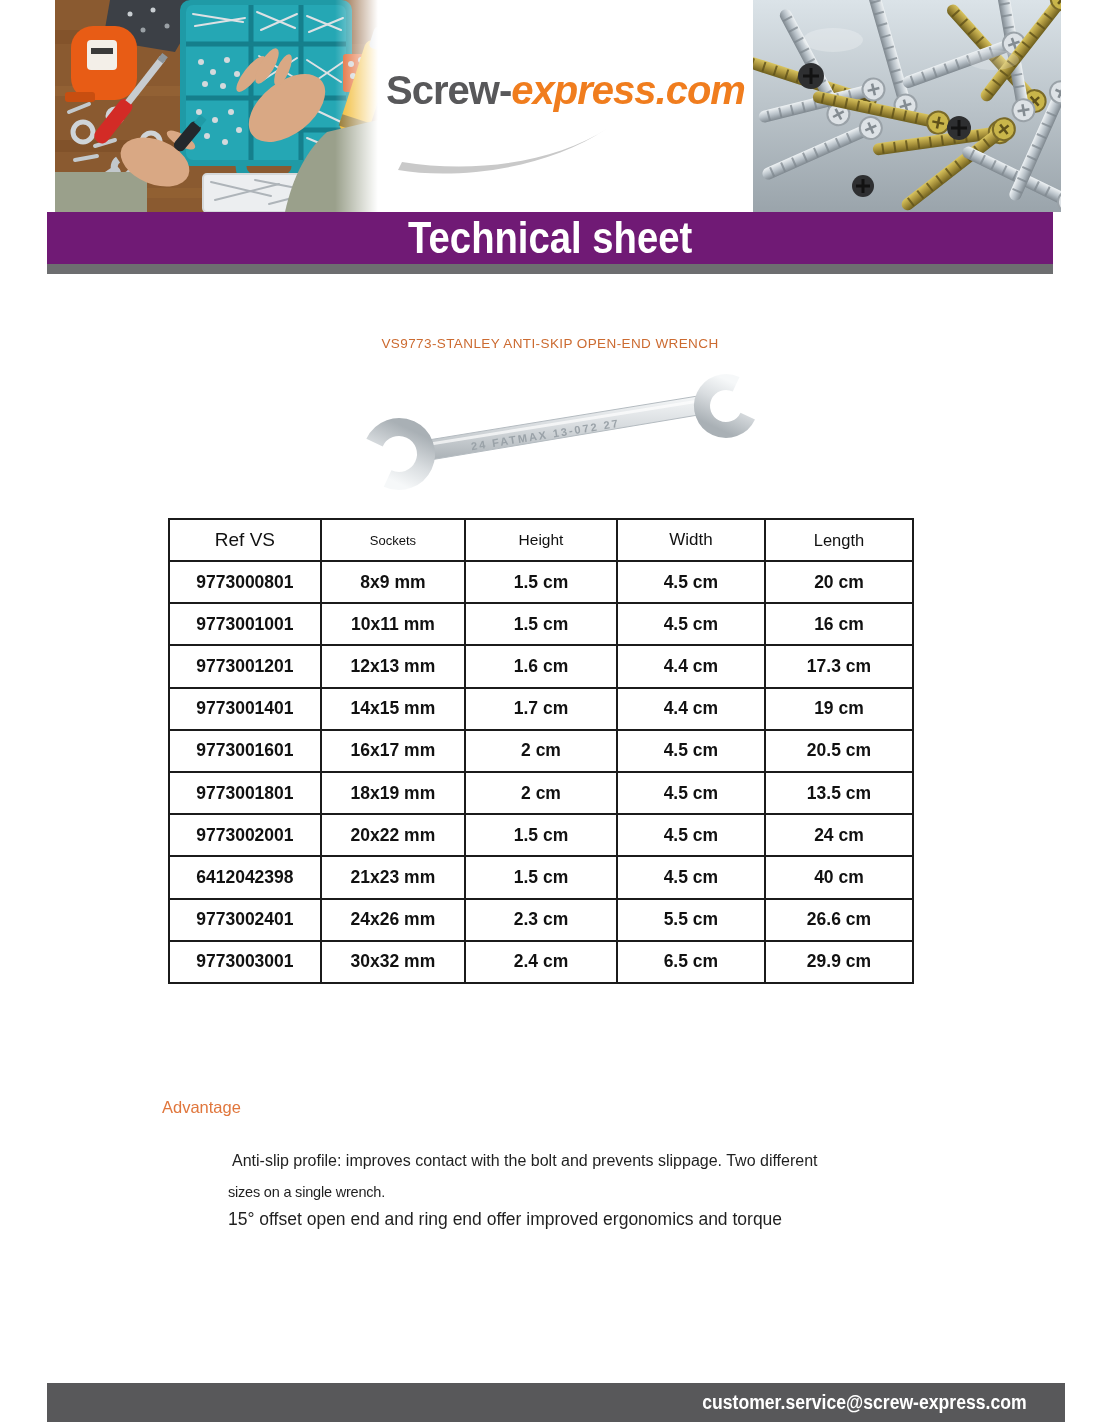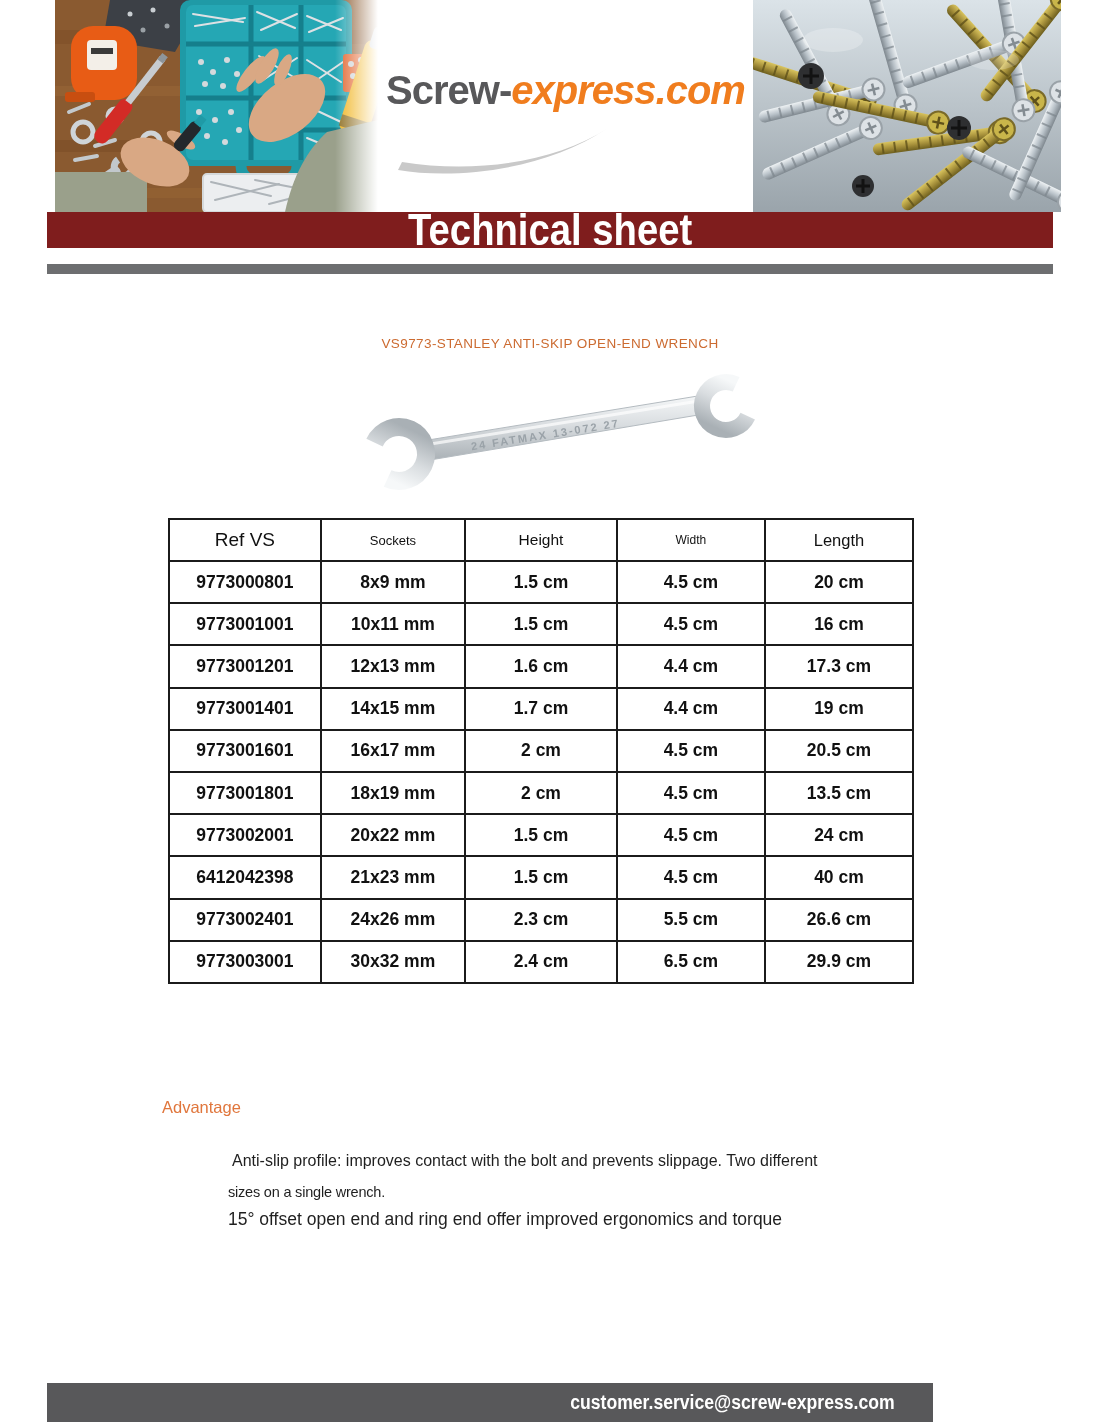--- a/index.html
+++ b/index.html
@@ -11,53 +11,53 @@
   .photo-left{width:323px;height:212px;flex:0 0 auto;}
   .logo-area{flex:1 1 auto;height:212px;position:relative;background:#ffffff;}
   .photo-right{width:308px;height:212px;flex:0 0 auto;}
   .logo-line{position:absolute;left:50%;top:68px;transform:translateX(-50%);
              white-space:nowrap;font-size:40px;font-weight:bold;letter-spacing:-1px;}
   .logo-part1{color:#58585a;}
   .logo-part2{color:#f07d1e;font-style:italic;}
   .logo-swoosh{position:absolute;left:18px;top:118px;}
 
   
-  .banner{position:absolute;left:47px;top:212px;width:1006px;height:36px;background:#7f1d1d;
+  .banner{position:absolute;left:47px;top:212px;width:1006px;height:52px;background:#701a75;
           display:flex;align-items:center;justify-content:center;text-align:right;}
   .banner-text{color:#ffffff;font-weight:bold;font-size:45px;letter-spacing:0px;
                transform:scaleX(0.85);white-space:nowrap;}
   .gray-strip{position:absolute;left:47px;top:264px;width:1006px;height:10px;background:#6d6e70;}
 
   
   .product-title{position:absolute;left:0;top:336px;width:1100px;text-align:center;
                  color:#cc6b31;font-size:13.5px;font-weight:500;letter-spacing:0.4px;}
   .wrench-figure{position:absolute;left:352px;top:360px;width:424px;height:142px;}
 
   
   .spec-table-wrap{position:absolute;left:168px;top:518px;width:766px;}
   table.spec{border-collapse:collapse;table-layout:fixed;width:746px;}
   table.spec th,table.spec td{border:2px solid #1b1b1b;text-align:center;vertical-align:middle;
                               color:#111;padding:0;}
   table.spec th{height:40px;font-weight:normal;}
   table.spec td{height:40.2px;font-weight:bold;font-size:17.5px;}
   th.h-ref{font-weight:bold;font-size:19px;}
   th.h-sockets{font-size:13px;}
   th.h-height{font-size:15.5px;}
-  th.h-width{font-size:12px;border-radius:6px;}
+  th.h-width{font-size:17px;border-radius:6px;}
   th.h-length{font-size:16.5px;}
 
   
   .advantage-heading{position:absolute;left:162px;top:1098px;color:#e0763c;font-size:16.5px;}
   .advantage-body{position:absolute;left:228px;top:1152px;width:700px;color:#1f1f1f;}
   .adv-line-a{font-size:16px;margin:0 0 14px 4px;}
   .adv-line-b{font-size:14.5px;margin:0 0 9px 0;letter-spacing:-0.2px;}
   .adv-line-c{font-size:17.5px;margin:0;}
 
   
-  .footer-bar{position:absolute;left:47px;top:1383px;width:886px;height:39px;background:#58585a;
+  .footer-bar{position:absolute;left:47px;top:1383px;width:1018px;height:39px;background:#58585a;
               display:flex;align-items:center;justify-content:flex-end;}
   .footer-email{color:#ffffff;font-weight:bold;font-size:20px;margin-right:38px;
                 transform:scaleX(0.88);transform-origin:right center;white-space:nowrap;}
 </style>
 </head>
 <body>
 
 <div class="page">
 
   <div class="header">

